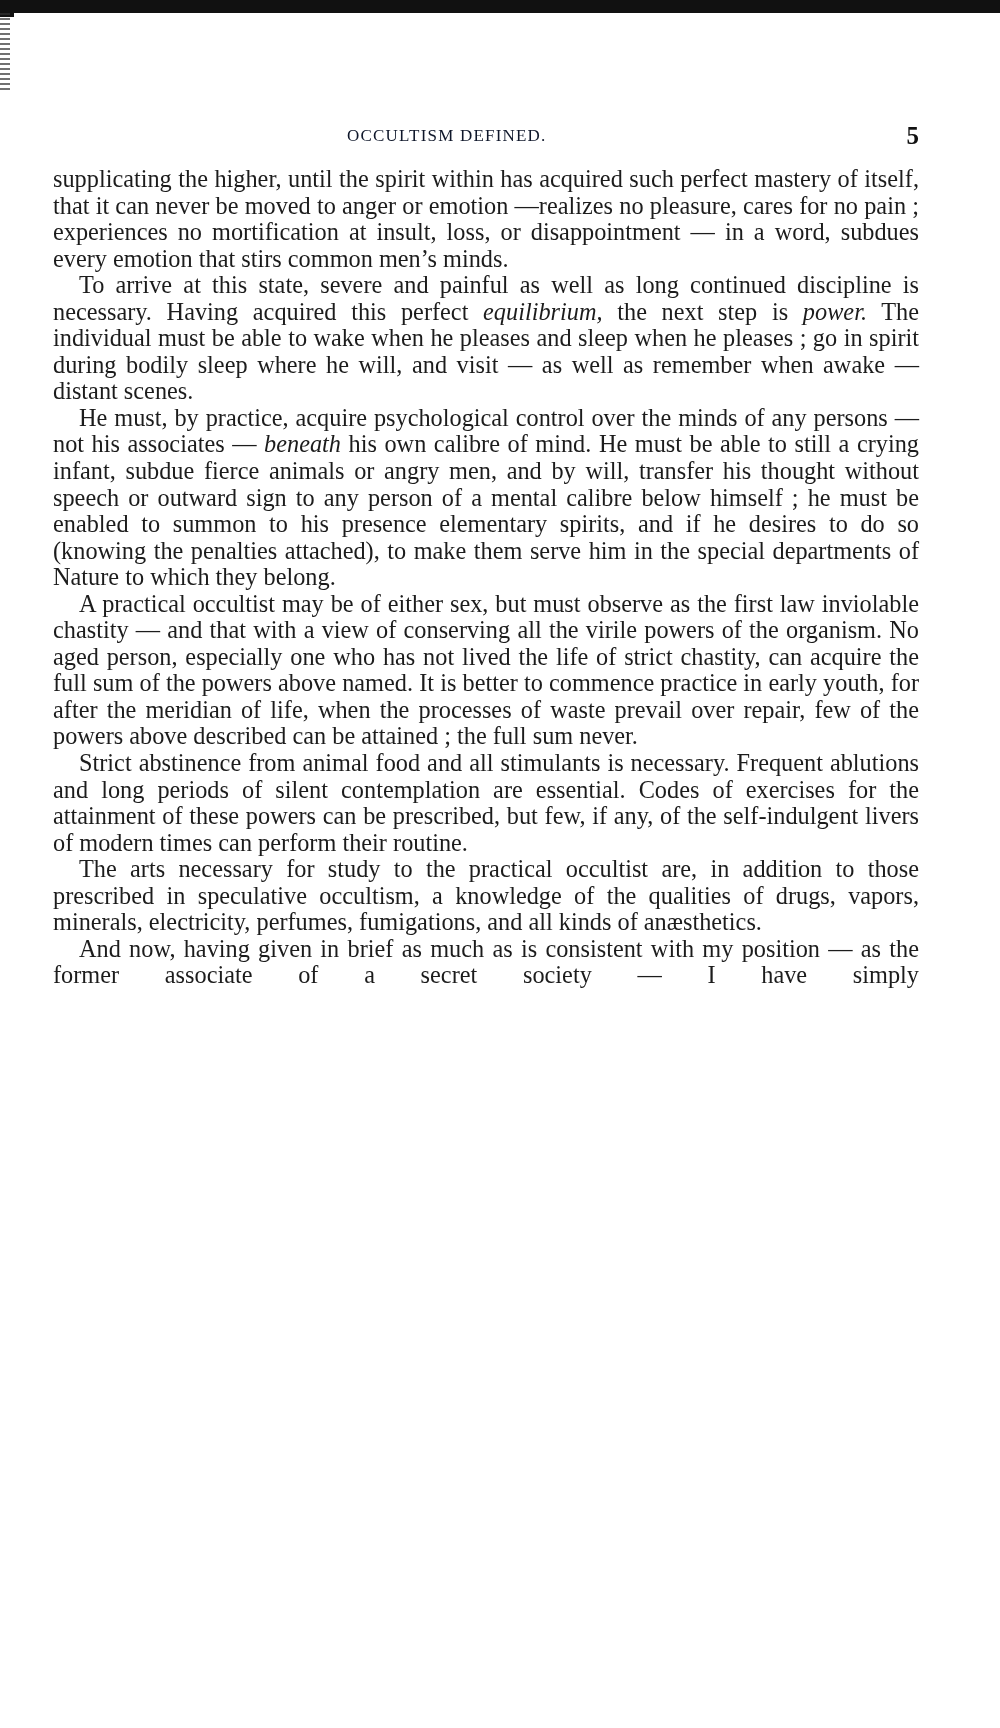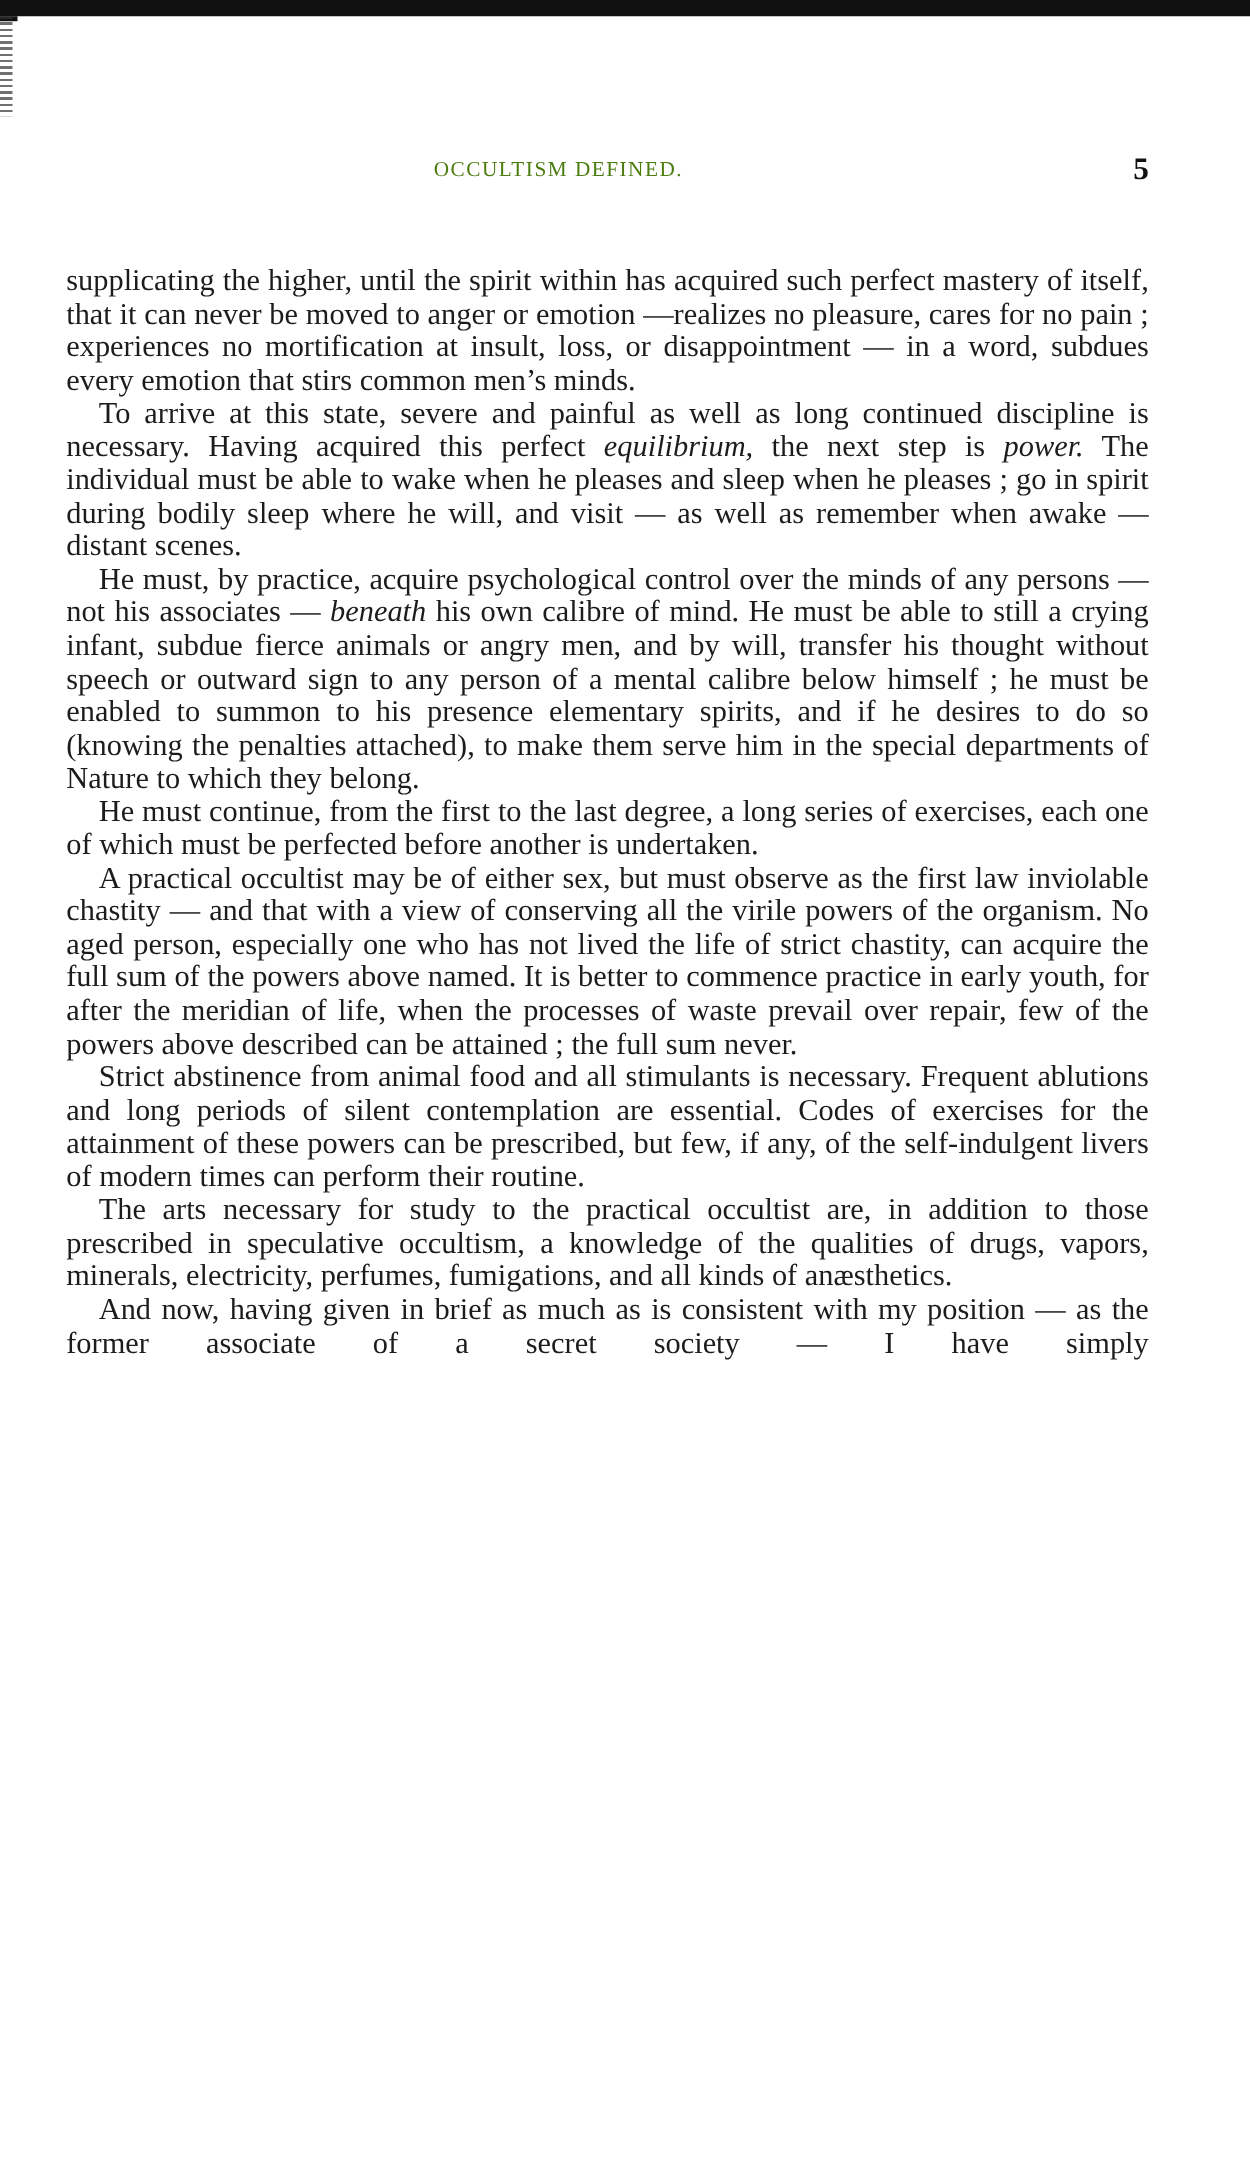--- a/index.html
+++ b/index.html
@@ -4,43 +4,42 @@
 <style>
   html, body { margin: 0; padding: 0; background: #ffffff; }
   body { width: 1000px; height: 1728px; position: relative; overflow: hidden; }
   .top-band { position: absolute; left: 0; top: 0; width: 1000px; height: 13px; background: #111111; }
   .top-band-inner { position: absolute; left: 0; top: 13px; width: 14px; height: 4px; background: #111111; }
   .scan-edge { position: absolute; left: 0; top: 13px; width: 10px; height: 80px;
     background: repeating-linear-gradient(180deg, #333 0 2px, transparent 2px 5px);
     opacity: 0.7; }
   .running-head { position: absolute; top: 126px; left: 53px; width: 866px; height: 26px; }
   .running-title { position: absolute; left: 294px; top: 0; font-family: "Liberation Serif", serif;
-    font-size: 17px; letter-spacing: 1.2px; color: #4d7c0f; }
+    font-size: 17px; letter-spacing: 1.2px; color: #0f172a; }
   .page-number { position: absolute; right: 0; top: -4px; font-family: "Liberation Serif", serif;
     font-size: 25px; font-weight: bold; color: #111; }
   .body-text { position: absolute; top: 166px; left: 53px; width: 866px;
     font-family: "Liberation Serif", serif; font-size: 24.3px; line-height: 26.55px; color: #1c1c1c; }
   .para { margin: 0; text-align: justify; text-indent: 26px; hyphens: manual; }
-  .para.first { text-indent: 0; margin-top: 46px; }
+  .para.first { text-indent: 0; }
   em { font-style: italic; }
 </style>
 </head>
 <body>
 
 <div class="top-band"></div>
 <div class="top-band-inner"></div>
 <div class="scan-edge"></div>
 
 <div class="running-head">
   <span class="running-title">OCCULTISM DEFINED.</span>
   <span class="page-number">5</span>
 </div>
 
 <div class="body-text" id="body-text">
     <p class="para first"><span>supplicating the higher, until the spirit within has acquired such perfect mastery of itself, that it can never be moved to anger or emotion —realizes no pleasure, cares for no pain ; experiences no mortification at insult, loss, or disappointment — in a word, subdues every emotion that stirs common men’s minds.</span></p>
     <p class="para"><span>To arrive at this state, severe and painful as well as long continued discipline is necessary. Having acquired this perfect </span><em>equilibrium,</em><span> the next step is </span><em>power.</em><span> The individual must be able to wake when he pleases and sleep when he pleases ; go in spirit during bodily sleep where he will, and visit — as well as remember when awake — distant scenes.</span></p>
     <p class="para"><span>He must, by practice, acquire psychological control over the minds of any persons — not his associates — </span><em>beneath</em><span> his own calibre of mind. He must be able to still a crying infant, subdue fierce animals or angry men, and by will, transfer his thought without speech or outward sign to any person of a mental calibre below himself ; he must be enabled to summon to his presence elementary spirits, and if he desires to do so (knowing the penalties attached), to make them serve him in the special departments of Nature to which they belong.</span></p>
-    <p class="para"><span>He must continue, from the first to the last degree, a long series of exercises, each one of which must be perfected before another is undertaken.</span></p>
     <p class="para"><span>A practical occultist may be of either sex, but must observe as the first law inviolable chastity — and that with a view of conserving all the virile powers of the organism. No aged person, especially one who has not lived the life of strict chastity, can acquire the full sum of the powers above named. It is better to commence practice in early youth, for after the meridian of life, when the processes of waste prevail over repair, few of the powers above described can be attained ; the full sum never.</span></p>
     <p class="para"><span>Strict abstinence from animal food and all stimulants is necessary. Frequent ablutions and long periods of silent contemplation are essential. Codes of exercises for the attainment of these powers can be prescribed, but few, if any, of the self-indulgent livers of modern times can perform their routine.</span></p>
     <p class="para"><span>The arts necessary for study to the practical occultist are, in addition to those prescribed in speculative occultism, a knowledge of the qualities of drugs, vapors, minerals, electricity, perfumes, fumigations, and all kinds of anæsthetics.</span></p>
     <p class="para" style="text-align-last: justify;"><span>And now, having given in brief as much as is consistent with my position — as the former associate of a secret society — I have simply</span></p>
   </div>
 
 </body></html>

